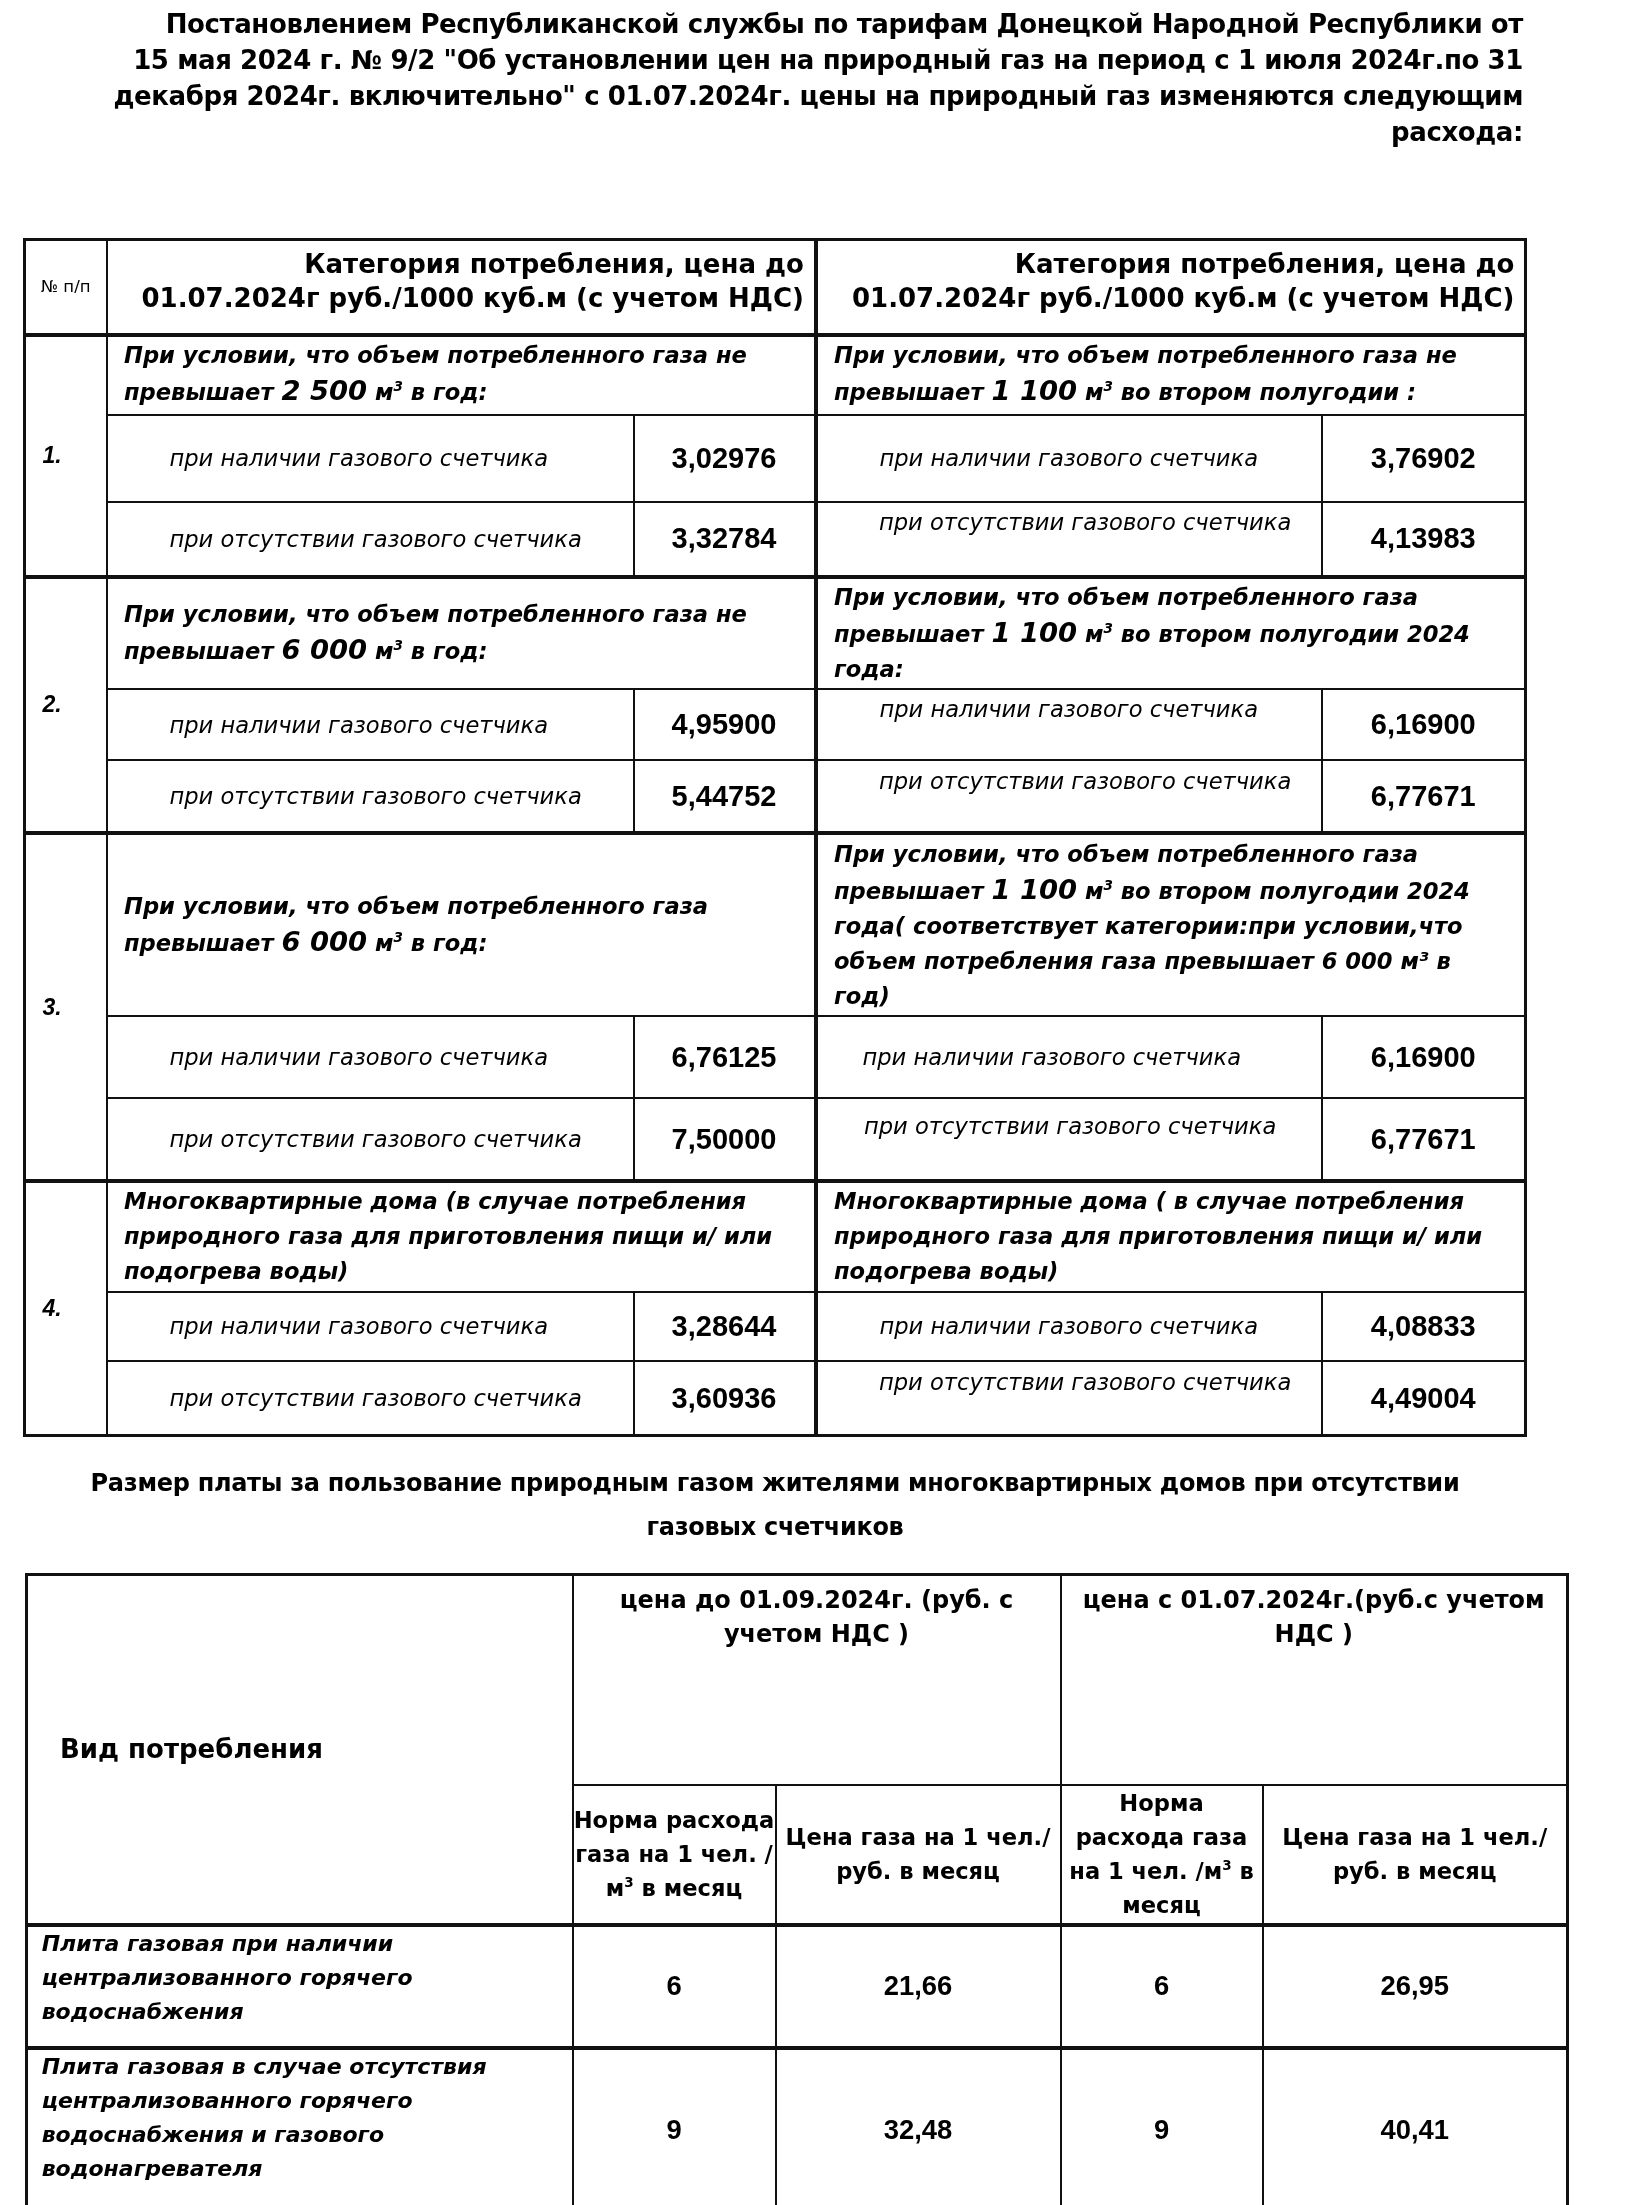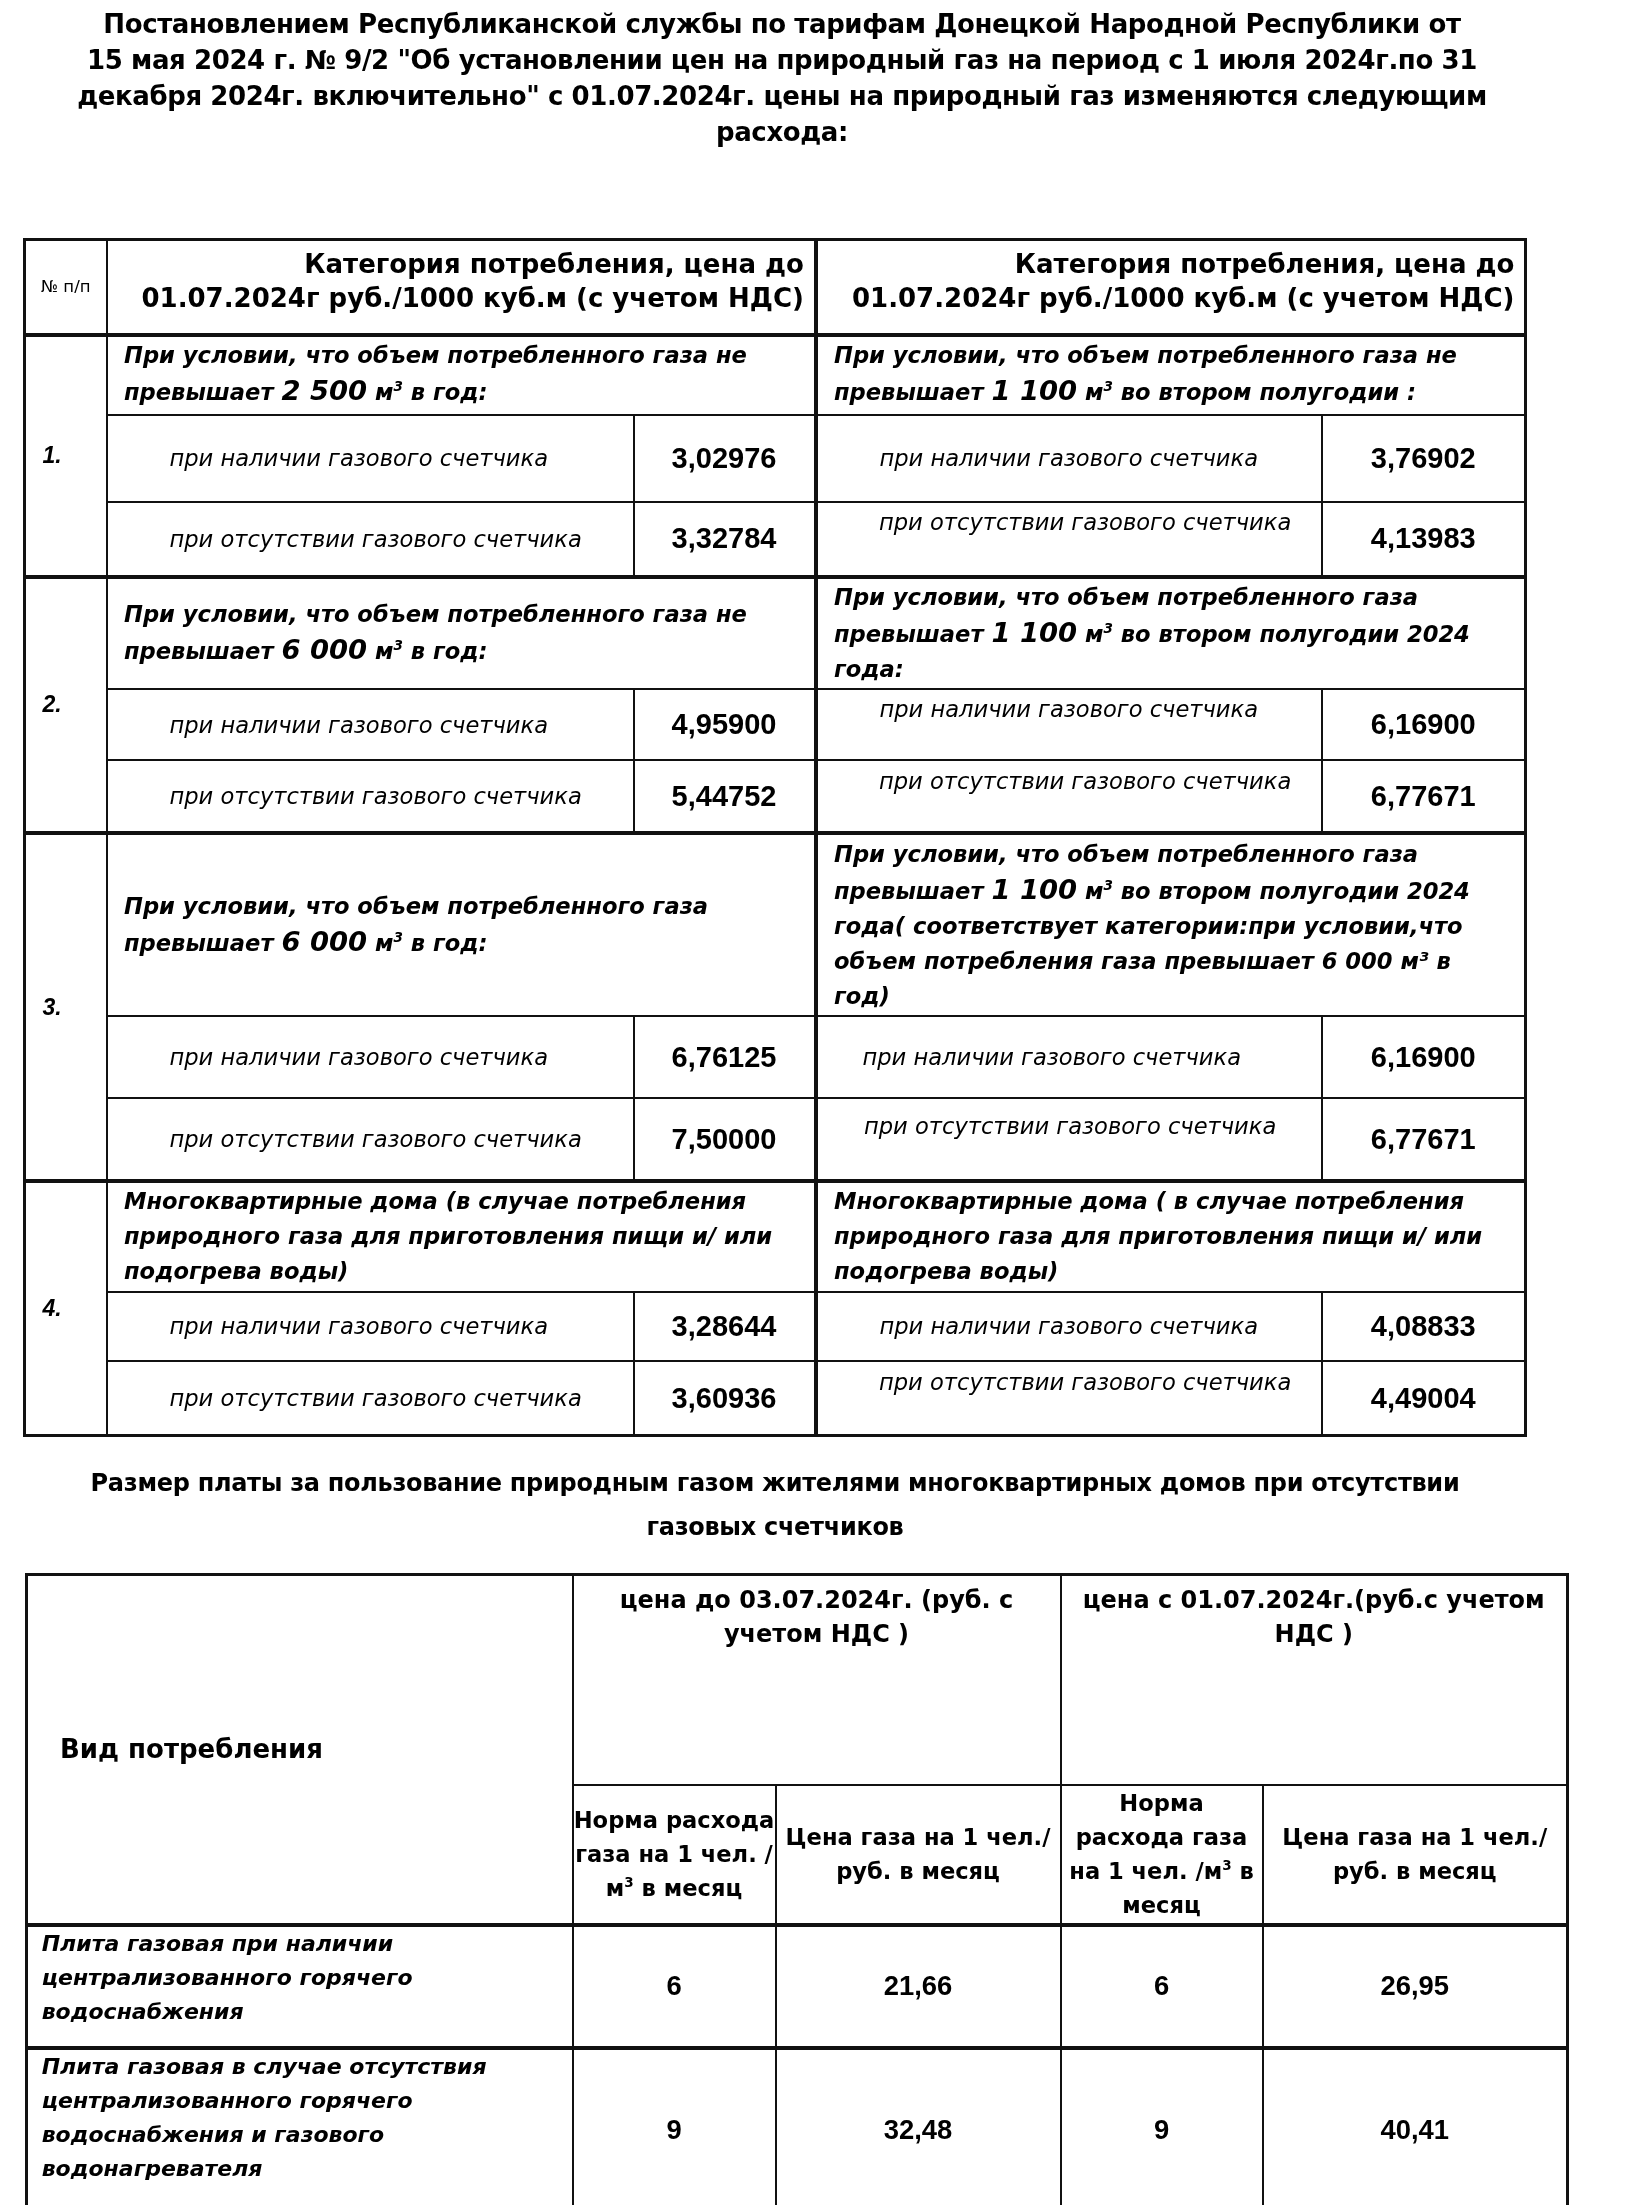--- a/index.html
+++ b/index.html
@@ -1,19 +1,19 @@
 <!DOCTYPE html>
 <html style="font-size:11px"><head>
 <meta charset="utf-8">
 <style>
   html, body { margin: 0; padding: 0; background: #ffffff; }
   body { width: 1644px; height: 2205px; position: relative; overflow: hidden; color: #000; font-family: "Liberation Sans", sans-serif; }
   .title {
     position: absolute; left: 41px; top: 5.5px; width: 1482px;
-    text-align: center; font-family: "DejaVu Sans", sans-serif; font-weight: bold;
+    text-align: right; font-family: "DejaVu Sans", sans-serif; font-weight: bold;
     font-size: 26px; line-height: 36px; letter-spacing: -0.4px;
   }
   table { border-collapse: collapse; position: absolute; table-layout: fixed; }
   td { border: 2.1px solid #111; padding: 0; vertical-align: middle; }
   #t1 { left: 23px; top: 238px; width: 1501px; border: 3.4px solid #111; }
   #t1 .num { text-align: left; padding-left: 16.5px; font-style: italic; font-weight: bold; font-size: 23px; }
   #t1 .head { font-family: "DejaVu Sans", sans-serif; font-weight: bold; font-size: 26px; line-height: 34px; padding: 5.5px 9.6px 5.5px 16.5px; text-align: right; vertical-align: top; }
   #t1 .nohead { font-family: "DejaVu Sans", sans-serif; font-size: 16.5px; line-height: 32px; text-align: center; }
   #t1 .cond { font-family: "DejaVu Sans", sans-serif; font-style: italic; font-weight: bold; font-size: 22.6px; line-height: 35px; padding: 1.4px 9.6px 1.4px 16.5px; text-align: left; vertical-align: top; margin-top: 16px; }
   #t1 .cond .big { font-size: 27.4px; }
@@ -140,21 +140,21 @@
   <colgroup>
     <col style="width:546px">
       <col style="width:203px">
       <col style="width:285px">
       <col style="width:202px">
       <col style="width:305px">
   </colgroup>
   <tbody>
       <tr style="height:210px">
     <td class="vid" rowspan="2">Вид  потребления</td>
-    <td class="h" colspan="2">цена  до 03.07.2024г. (руб. с учетом НДС )</td>
+    <td class="h" colspan="2">цена  до 01.09.2024г. (руб. с учетом НДС )</td>
     <td class="h" colspan="2">цена с  01.07.2024г.(руб.с учетом НДС )</td>
   </tr>
   <tr style="height:45px">
     <td class="hs" style="height:137px"><span>Норма расхода газа на 1 чел. /м</span><sup>3</sup><span> в месяц</span></td>
     <td class="hs">Цена  газа на  1 чел./руб. в месяц</td>
     <td class="hs"><span>Норма расхода газа на 1 чел. /м</span><sup>3</sup><span> в месяц</span></td>
     <td class="hs">Цена  газа на  1 чел./руб. в месяц</td>
   </tr>
   <tr class="r" style="height:123px">
     <td class="desc">Плита газовая при наличии централизованного горячего водоснабжения</td>

